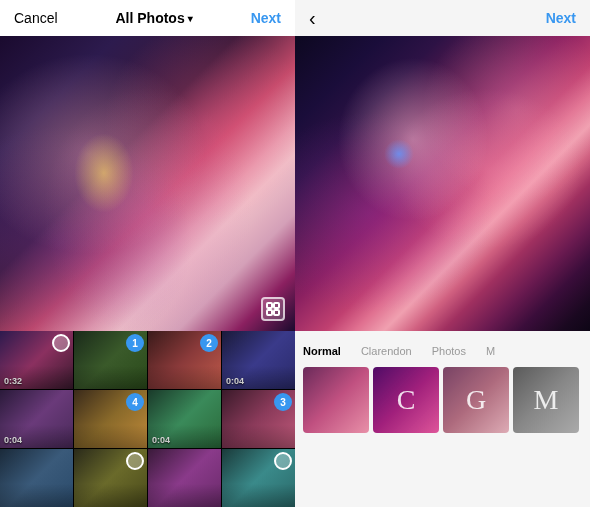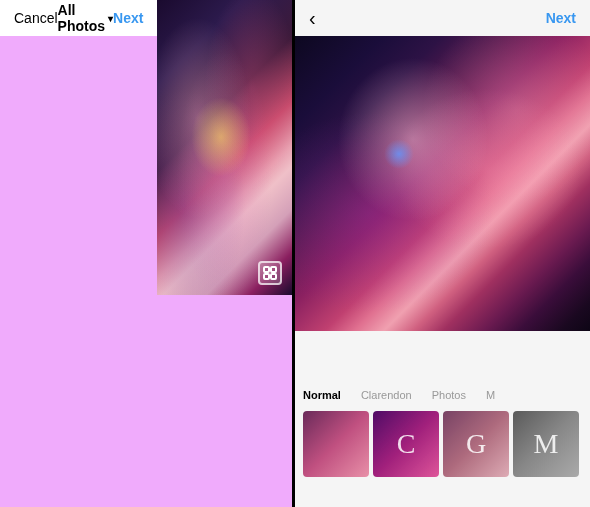--- a/index.html
+++ b/index.html
@@ -10,22 +10,22 @@
       font-family: -apple-system, BlinkMacSystemFont, 'Helvetica Neue', sans-serif;
       overflow: hidden;
       background: #fff;
     }
 
     
     .left-panel {
       width: 295px;
       height: 507px;
       display: flex;
-      flex-direction: row;
-      background: #f0abfc;
+      flex-direction: column;
+      background: #a16207;
     }
 
     .left-header {
       display: flex;
       align-items: center;
       justify-content: space-between;
       padding: 8px 14px;
       background: #fff;
       height: 36px;
     }
@@ -274,21 +274,20 @@
       margin-bottom: 10px;
       gap: 20px;
       overflow: hidden;
     }
 
     .filter-label {
       font-size: 11px;
       color: #999;
       cursor: pointer;
       white-space: nowrap;
-      margin-top: 44px;
     }
 
     .filter-label.active {
       color: #000;
       font-weight: 600;
     }
 
     .filter-thumbnails {
       display: flex;
       gap: 4px;

